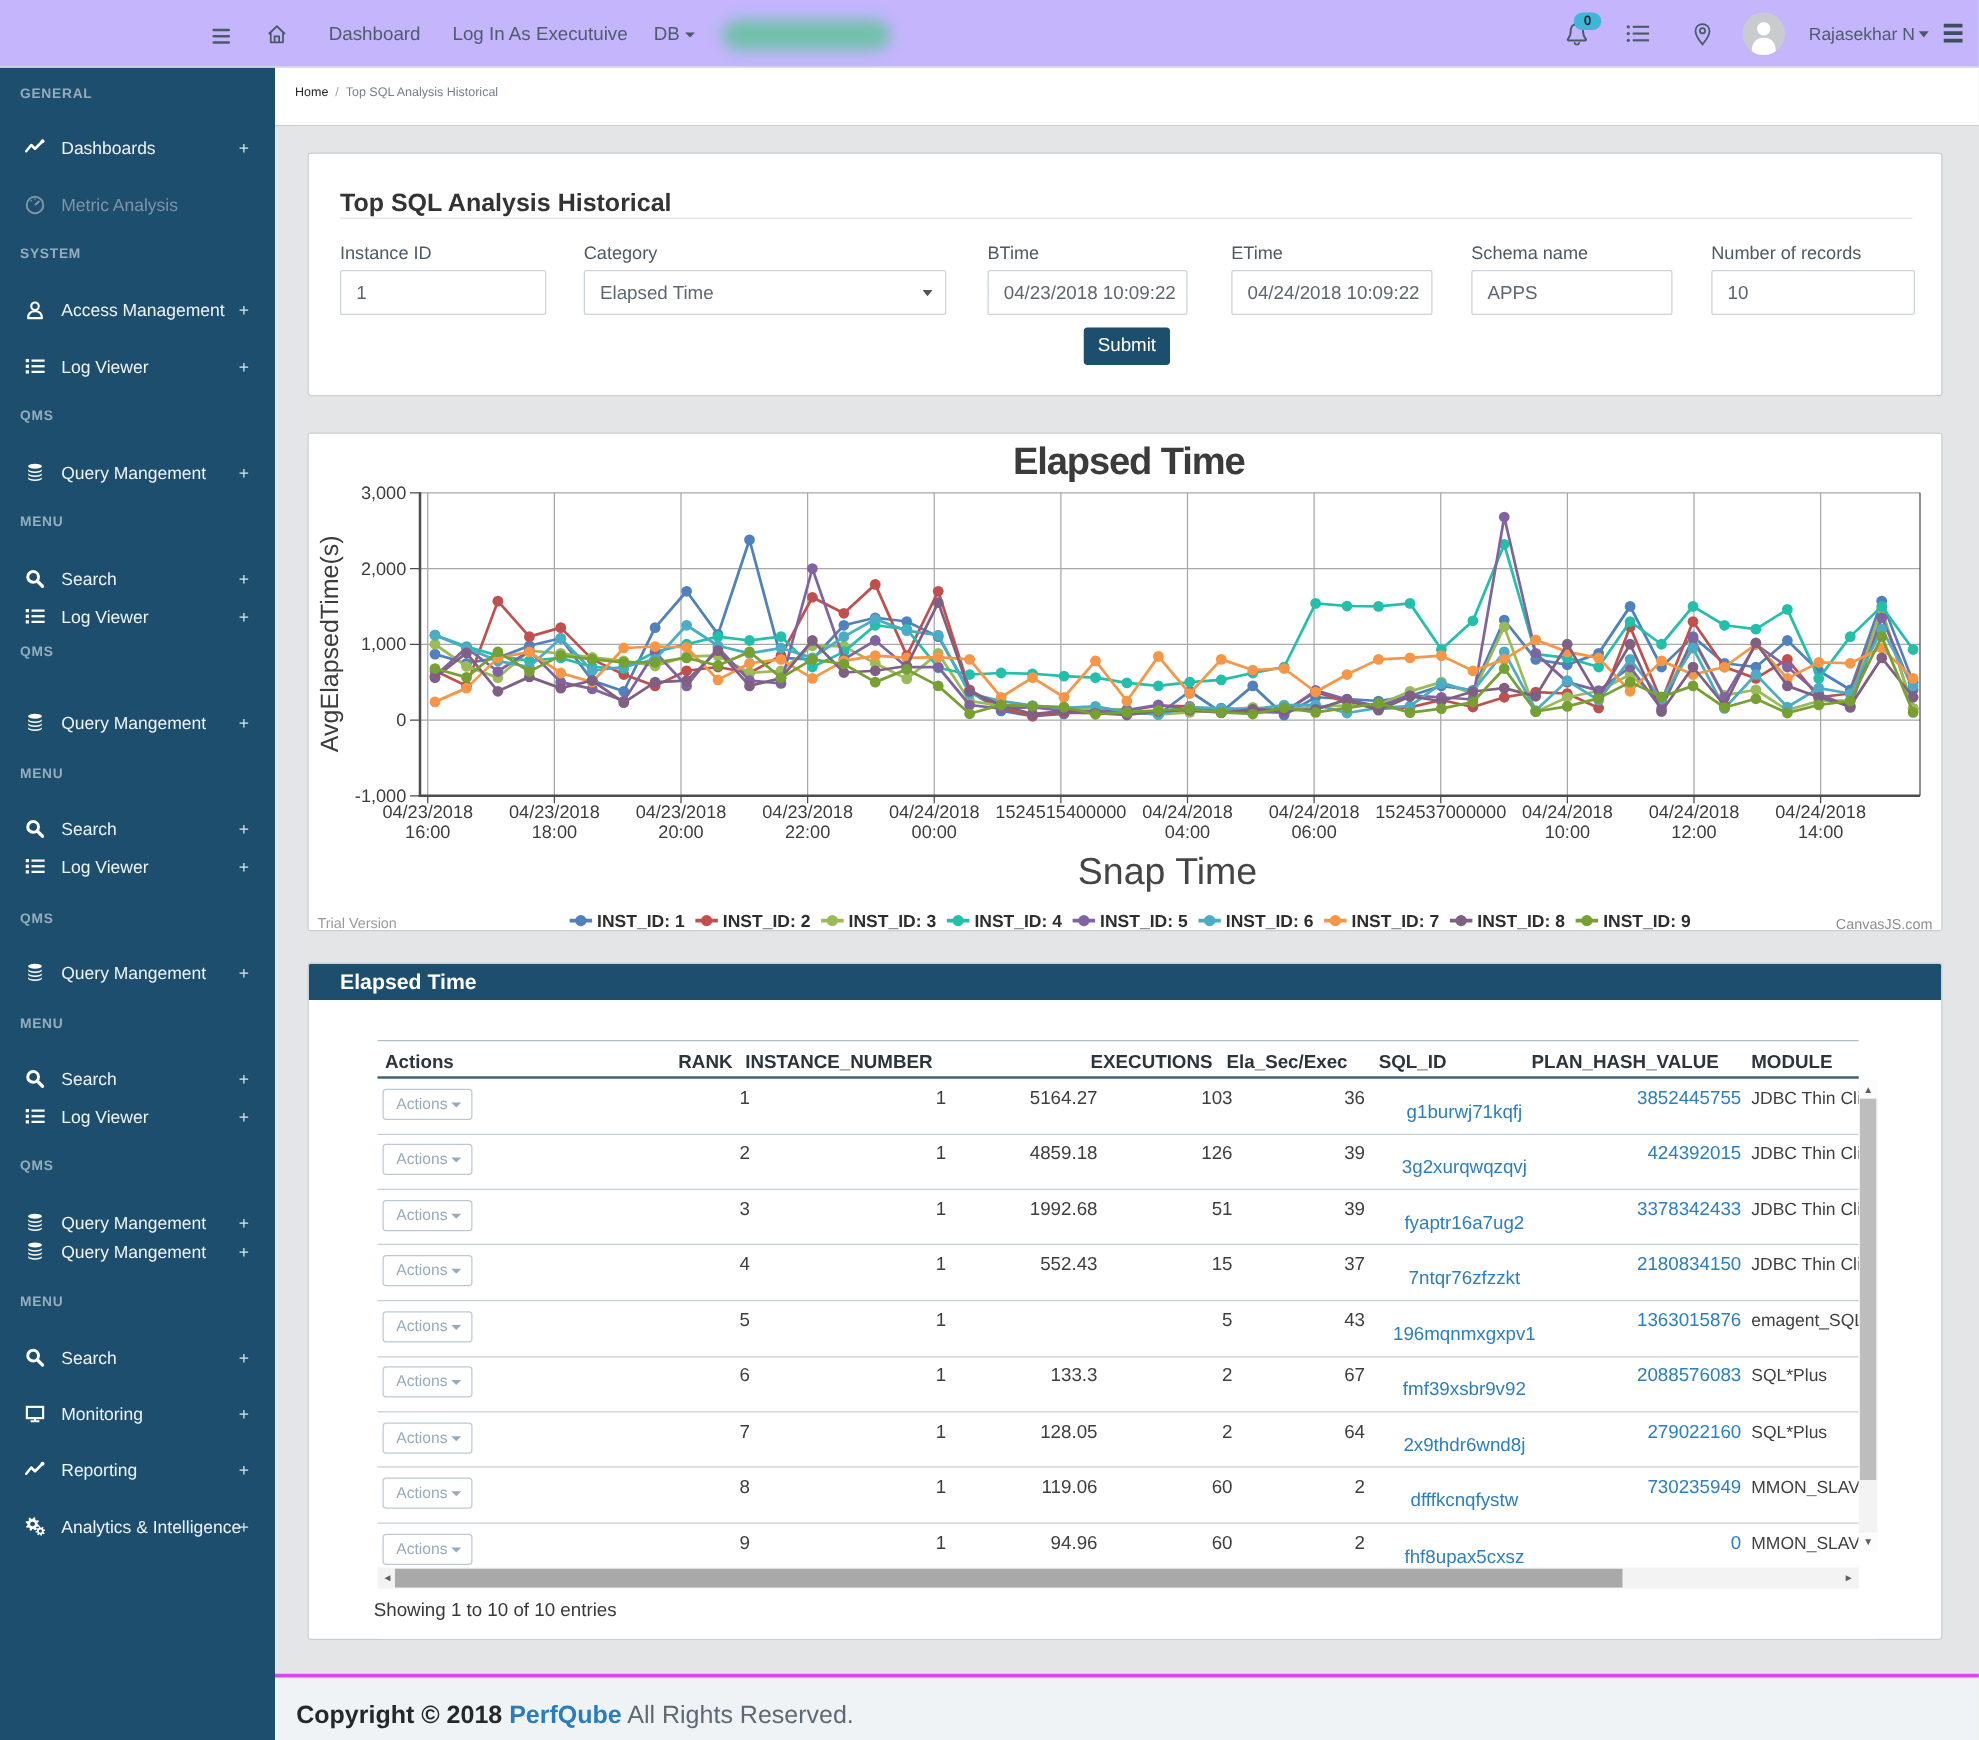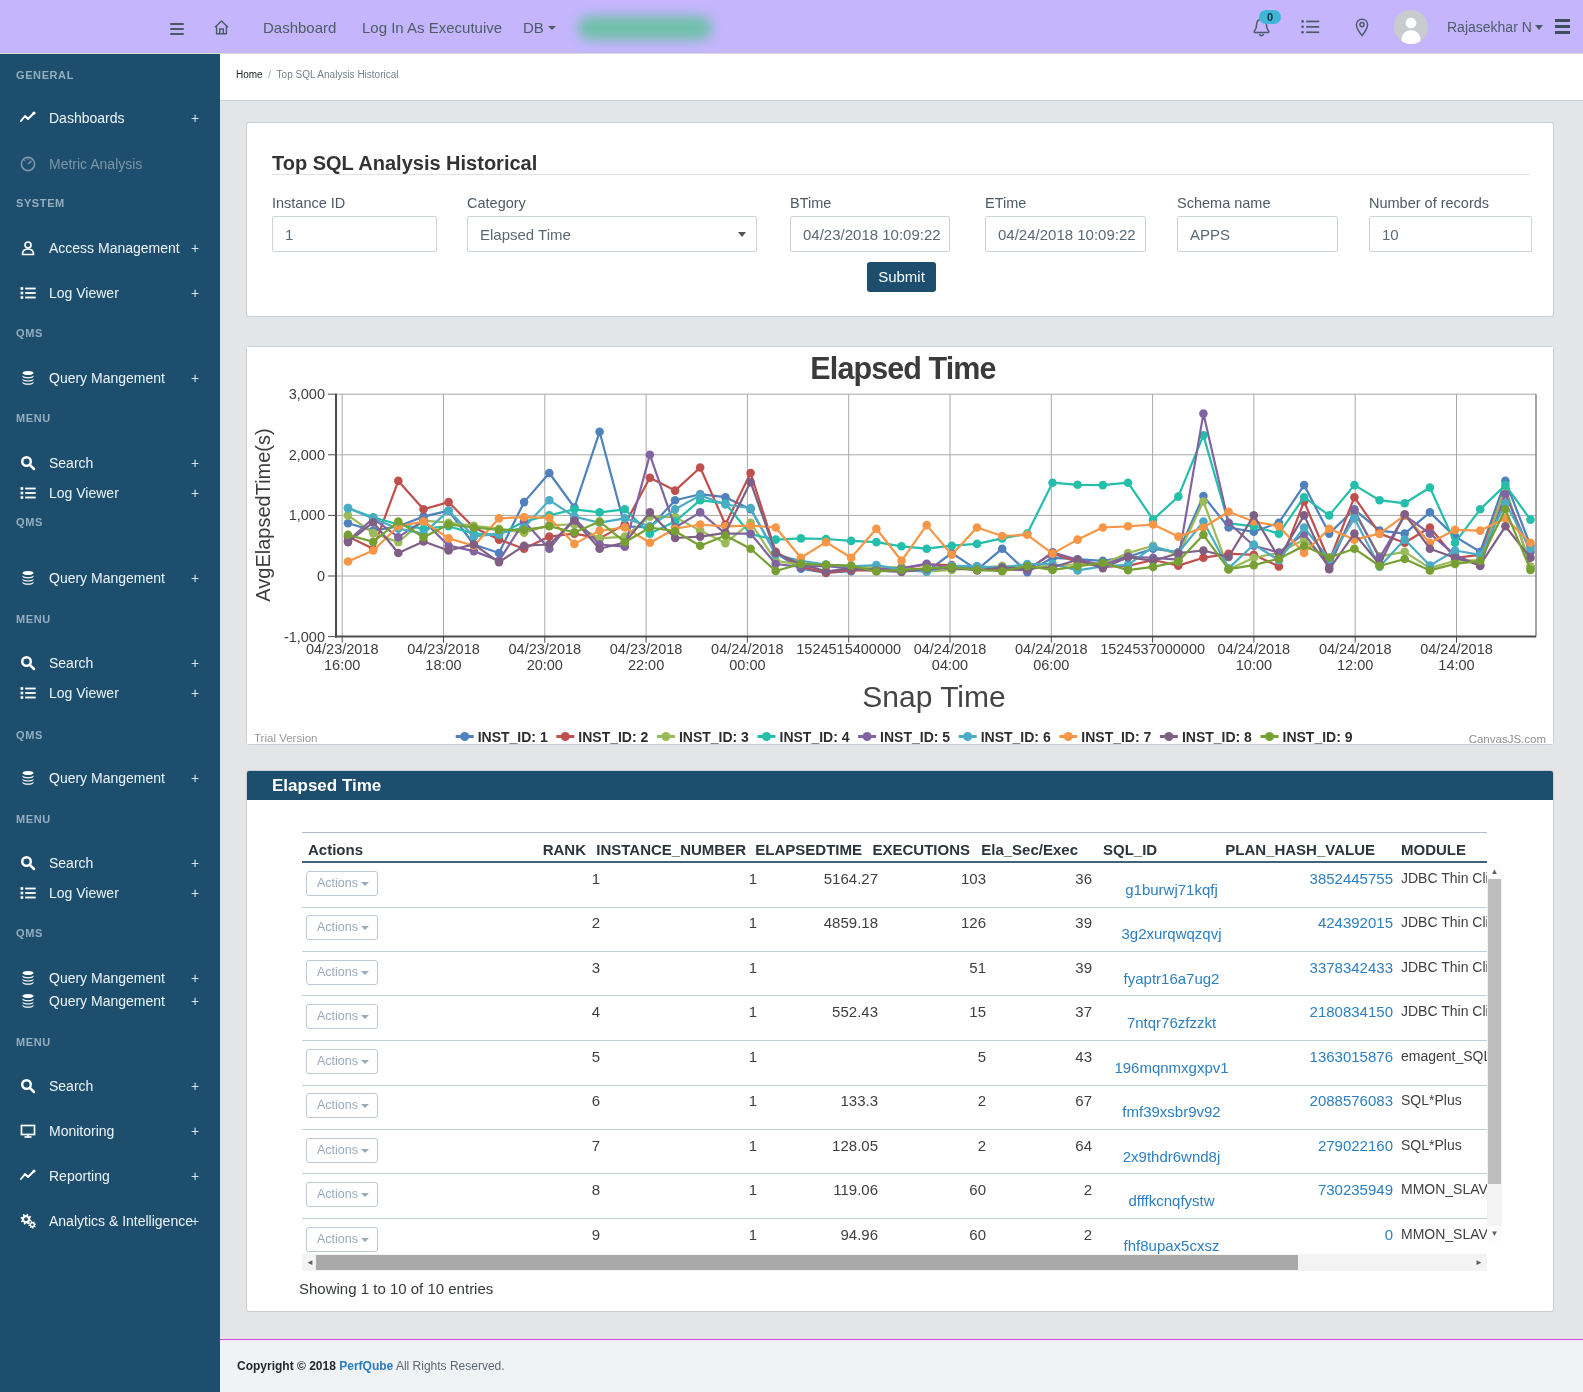--- a/index.html
+++ b/index.html
@@ -22,21 +22,21 @@
 
 .f-label{position:absolute;font-size:14.5px;color:#4e5a63}
 .f-input{position:absolute;height:36px;border:1px solid #ccd4da;border-radius:2px;font-size:15px;color:#5c6873;padding-left:12px;display:flex;align-items:center;background:#fff}
 
 .thead{font-weight:bold;font-size:15px;color:#2c343c}
 .tnum{font-size:15px;color:#3f3f3f}
 .link{color:#2d7fc1}
 .actions-btn{position:absolute;width:72px;height:25px;border:1px solid #bcc9d4;border-radius:3px;background:#fff;color:#97abbd;font-size:12.5px;line-height:23px;padding-left:10px;white-space:nowrap}
 .bcaret{position:absolute;right:8px;top:10px;width:0;height:0;border-left:4px solid transparent;border-right:4px solid transparent;border-top:4px solid #97abbd}
 .rowline{position:absolute;left:55px;width:1185px;height:1px;background:#c3d0da}
-.footer{position:absolute;left:220px;top:1339px;width:1363px;height:53px;background:#f0f3f5;border-top:1px solid #d946ef;font-size:12px;color:#5c6873}
+.footer{position:absolute;left:220px;top:1339px;width:1363px;height:53px;background:#f0f3f5;border-top:3px solid #d946ef;font-size:20px;color:#5c6873}
 </style></head><body>
 <div class="navbar">
     <div class="abs bars" style="left:170px;top:20px">
       <span></span>
       <span></span>
       <span></span>
     </div>
     <div class="abs" style="left:213px;top:19px"><svg width="17" height="17" viewBox="0 0 17 17" style="">
         <path d="M2 8.2 L8.5 2 L15 8.2 M3.6 7 V14.8 H13.4 V7" fill="none" stroke="#4a5a66" stroke-width="1.4" stroke-linejoin="round"></path>
         <path d="M6.7 14.8 V10 H10.3 V14.8" fill="none" stroke="#4a5a66" stroke-width="1.4"></path>
@@ -837,21 +837,20 @@
         <text x="1299" y="396" font-size="11.5" fill="#8d8d8d" text-anchor="end">CanvasJS.com</text>
       </svg></div>
   </div>
 <div class="card" style="top:770px;height:542px;overflow:hidden">
     <div style="position:absolute;left:0;top:0;width:1306px;height:29px;background:#1d4e6e;color:#fff;font-size:17px;font-weight:bold;line-height:29px;padding-left:25px">Elapsed Time</div>
     <div style="position:absolute;left:55px;top:61px;width:1185px;height:1px;background:#b0bec9"></div>
     <div style="position:absolute;left:55px;top:90px;width:1185px;height:2px;background:#43627a"></div>
     <div class="thead" style="position:absolute;left:61px;top:70px">Actions</div>
     <div class="thead" style="position:absolute;left:0;top:70px;width:339px;text-align:right">RANK</div>
     <div class="thead" style="position:absolute;left:0;top:70px;width:499px;text-align:right">INSTANCE_NUMBER</div>
-    <div class="thead" style="position:absolute;left:0;top:70px;width:615px;text-align:right">ELAPSEDTIME</div>
     <div class="thead" style="position:absolute;left:0;top:70px;width:723px;text-align:right">EXECUTIONS</div>
     <div class="thead" style="position:absolute;left:0;top:70px;width:831px;text-align:right">Ela_Sec/Exec</div>
     <div class="thead" style="position:absolute;left:856px;top:70px">SQL_ID</div>
     <div class="thead" style="position:absolute;left:0;top:70px;width:1128px;text-align:right">PLAN_HASH_VALUE</div>
     <div class="thead" style="position:absolute;left:1154px;top:70px">MODULE</div>
     <div class="actions-btn" style="left:59px;top:99.5px">Actions<span class="bcaret"></span></div>
     <div class="tnum" style="position:absolute;left:0;top:98.5px;width:353px;text-align:right">1</div>
     <div class="tnum" style="position:absolute;left:0;top:98.5px;width:510px;text-align:right">1</div>
     <div class="tnum" style="position:absolute;left:0;top:98.5px;width:631px;text-align:right">5164.27</div>
     <div class="tnum" style="position:absolute;left:0;top:98.5px;width:739px;text-align:right">103</div>
@@ -866,20 +865,21 @@
     <div class="tnum" style="position:absolute;left:0;top:143.0px;width:631px;text-align:right">4859.18</div>
     <div class="tnum" style="position:absolute;left:0;top:143.0px;width:739px;text-align:right">126</div>
     <div class="tnum" style="position:absolute;left:0;top:143.0px;width:845px;text-align:right">39</div>
     <div class="tnum link" style="position:absolute;left:855px;top:154.0px;width:139px;text-align:center">3g2xurqwqzqvj</div>
     <div class="tnum link" style="position:absolute;left:0;top:143.0px;width:1146px;text-align:right">424392015</div>
     <div class="tnum" style="position:absolute;left:1154px;top:143.0px;width:86px;overflow:hidden;white-space:nowrap;font-size:14px">JDBC Thin Client</div>
     <div class="rowline" style="top:180px"></div>
     <div class="actions-btn" style="left:59px;top:188.5px">Actions<span class="bcaret"></span></div>
     <div class="tnum" style="position:absolute;left:0;top:187.5px;width:353px;text-align:right">3</div>
     <div class="tnum" style="position:absolute;left:0;top:187.5px;width:510px;text-align:right">1</div>
+    <div class="tnum" style="position:absolute;left:0;top:187.5px;width:631px;text-align:right">1992.68</div>
     <div class="tnum" style="position:absolute;left:0;top:187.5px;width:739px;text-align:right">51</div>
     <div class="tnum" style="position:absolute;left:0;top:187.5px;width:845px;text-align:right">39</div>
     <div class="tnum link" style="position:absolute;left:855px;top:198.5px;width:139px;text-align:center">fyaptr16a7ug2</div>
     <div class="tnum link" style="position:absolute;left:0;top:187.5px;width:1146px;text-align:right">3378342433</div>
     <div class="tnum" style="position:absolute;left:1154px;top:187.5px;width:86px;overflow:hidden;white-space:nowrap;font-size:14px">JDBC Thin Client</div>
     <div class="rowline" style="top:224px"></div>
     <div class="actions-btn" style="left:59px;top:233.0px">Actions<span class="bcaret"></span></div>
     <div class="tnum" style="position:absolute;left:0;top:232.0px;width:353px;text-align:right">4</div>
     <div class="tnum" style="position:absolute;left:0;top:232.0px;width:510px;text-align:right">1</div>
     <div class="tnum" style="position:absolute;left:0;top:232.0px;width:631px;text-align:right">552.43</div>

